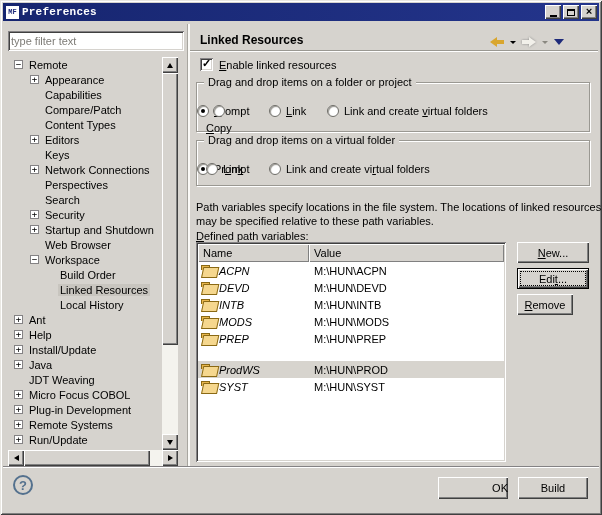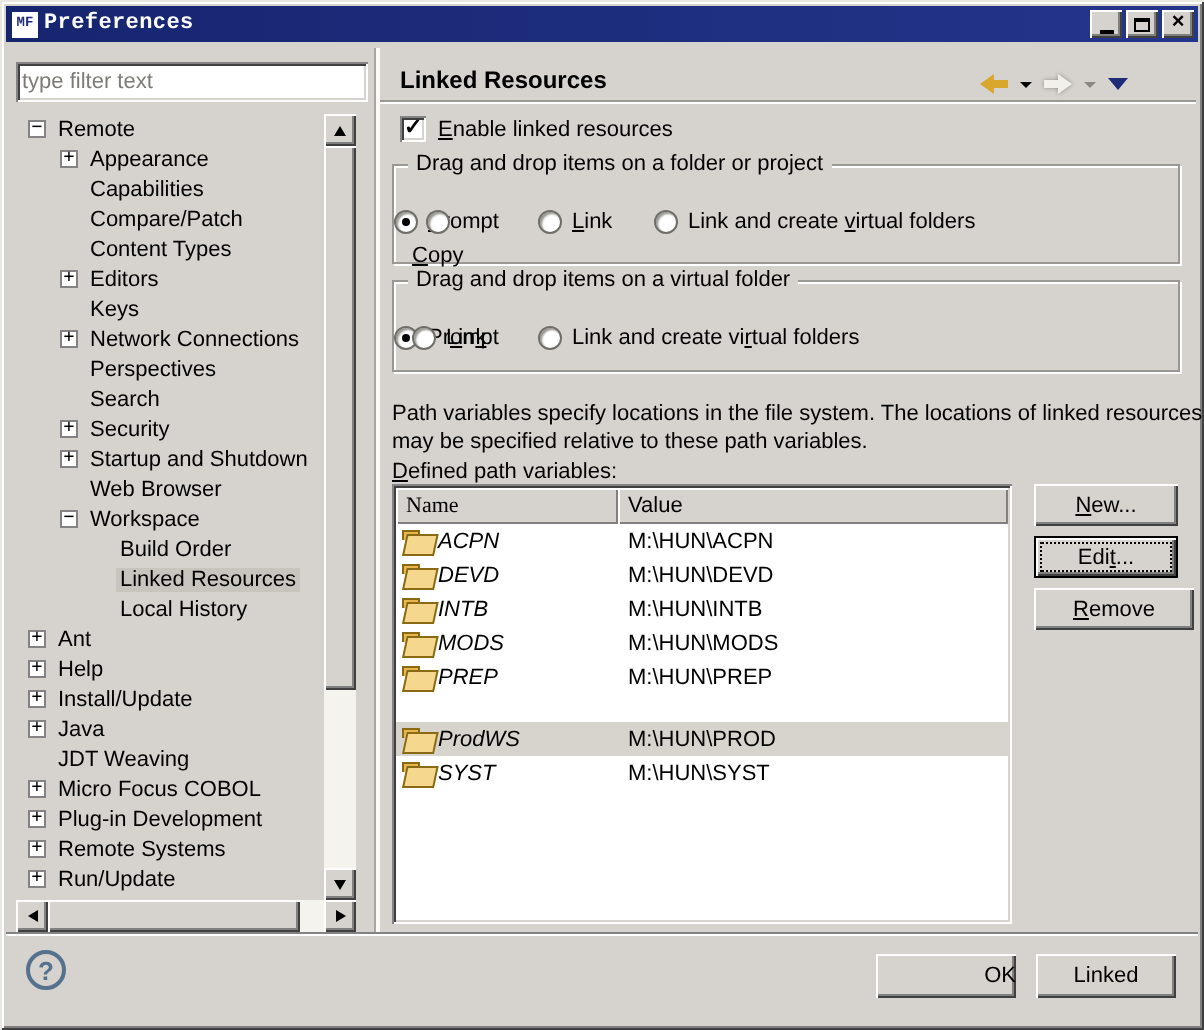--- a/index.html
+++ b/index.html
@@ -99,37 +99,37 @@
   .description { position:absolute; left:196px; top:200px; width:412px; line-height:14px; }
   .table-label { position:absolute; left:196px; top:230px; }
 
   
   .pv-table { position:absolute; left:196px; top:242px; width:310px; height:220px; background:#fff;
     box-shadow: inset 1px 1px 0 #848284, inset -1px -1px 0 #fff, inset 2px 2px 0 #404040, inset -2px -2px 0 #d6d3ce;
     padding:2px; overflow:hidden; }
   .thead { display:flex; height:18px; }
   .th { background:#d6d3ce; box-shadow: inset 1px 1px 0 #fff, inset -1px -1px 0 #808080;
     display:flex; align-items:center; padding:0 5px; }
-  .th.name { width:111px; flex:none;font-family:Liberation Serif, serif; } .th.value { flex:1; }
+  .th.name { width:111px; flex:none; } .th.value { flex:1; }
   .trow { display:flex; height:17px; align-items:center; }
   .trow.sel { background:#d7d4ce;margin-top:14px; }
   .td.name { width:111px; flex:none; display:flex; align-items:center; padding-left:3px;font-style:italic; }
   .td.value { flex:1; padding-left:5px; }
   .folder { position:relative; width:15px; height:11px; margin-right:3px; flex:none; }
   .folder::before { content:""; position:absolute; left:0; top:0; width:7px; height:4px;
     background:#e8b64c; border:1px solid #8a6914; border-bottom:none; }
   .folder::after { content:""; position:absolute; left:0; top:2px; width:14px; height:9px;
     background:#f5d78e; border:1px solid #8a6914; transform:skewX(-12deg); transform-origin:bottom left; }
 
   
   .btn { position:absolute; height:21px; background:#d6d3ce; display:flex; align-items:center; justify-content:center;
     box-shadow: inset 1px 1px 0 #ffffff, inset -1px -1px 0 #404040, inset -2px -2px 0 #808080; }
   .btn-new { left:517px; top:242px; width:72px; }
   .btn-edit { left:517px; top:268px; width:72px; border:1px solid #000; outline:1px dotted #000; outline-offset:-4px; }
-  .btn-remove { left:517px; top:294px; width:80px; }
+  .btn-remove { left:517px; top:294px; width:56px; }
 
   .footer-sep { position:absolute; left:3px; top:466px; width:596px; height:2px;
     border-top:1px solid #848284; border-bottom:1px solid #fff; }
   .help-btn { position:absolute; left:13px; top:475px; width:20px; height:20px; border-radius:50%;
     border:2px solid #54718e; color:#54718e; font-weight:bold; font-size:13px;
     display:flex; align-items:center; justify-content:center; background:transparent; }
   .btn-ok { left:438px; top:477px; width:70px; height:22px;justify-content:flex-end; }
   .btn-cancel { left:518px; top:477px; width:70px; height:22px; }
 </style>
 </head>
@@ -414,16 +414,16 @@
     </div>
 
   <div class="footer-sep"></div>
   <div class="help-btn">
       <span>?</span>
     </div>
   <div class="btn btn-ok">
       <span>OK</span>
     </div>
   <div class="btn btn-cancel">
-      <span>Linked</span>
+      <span>Build</span>
     </div>
 
 </div>
 
 </body></html>

